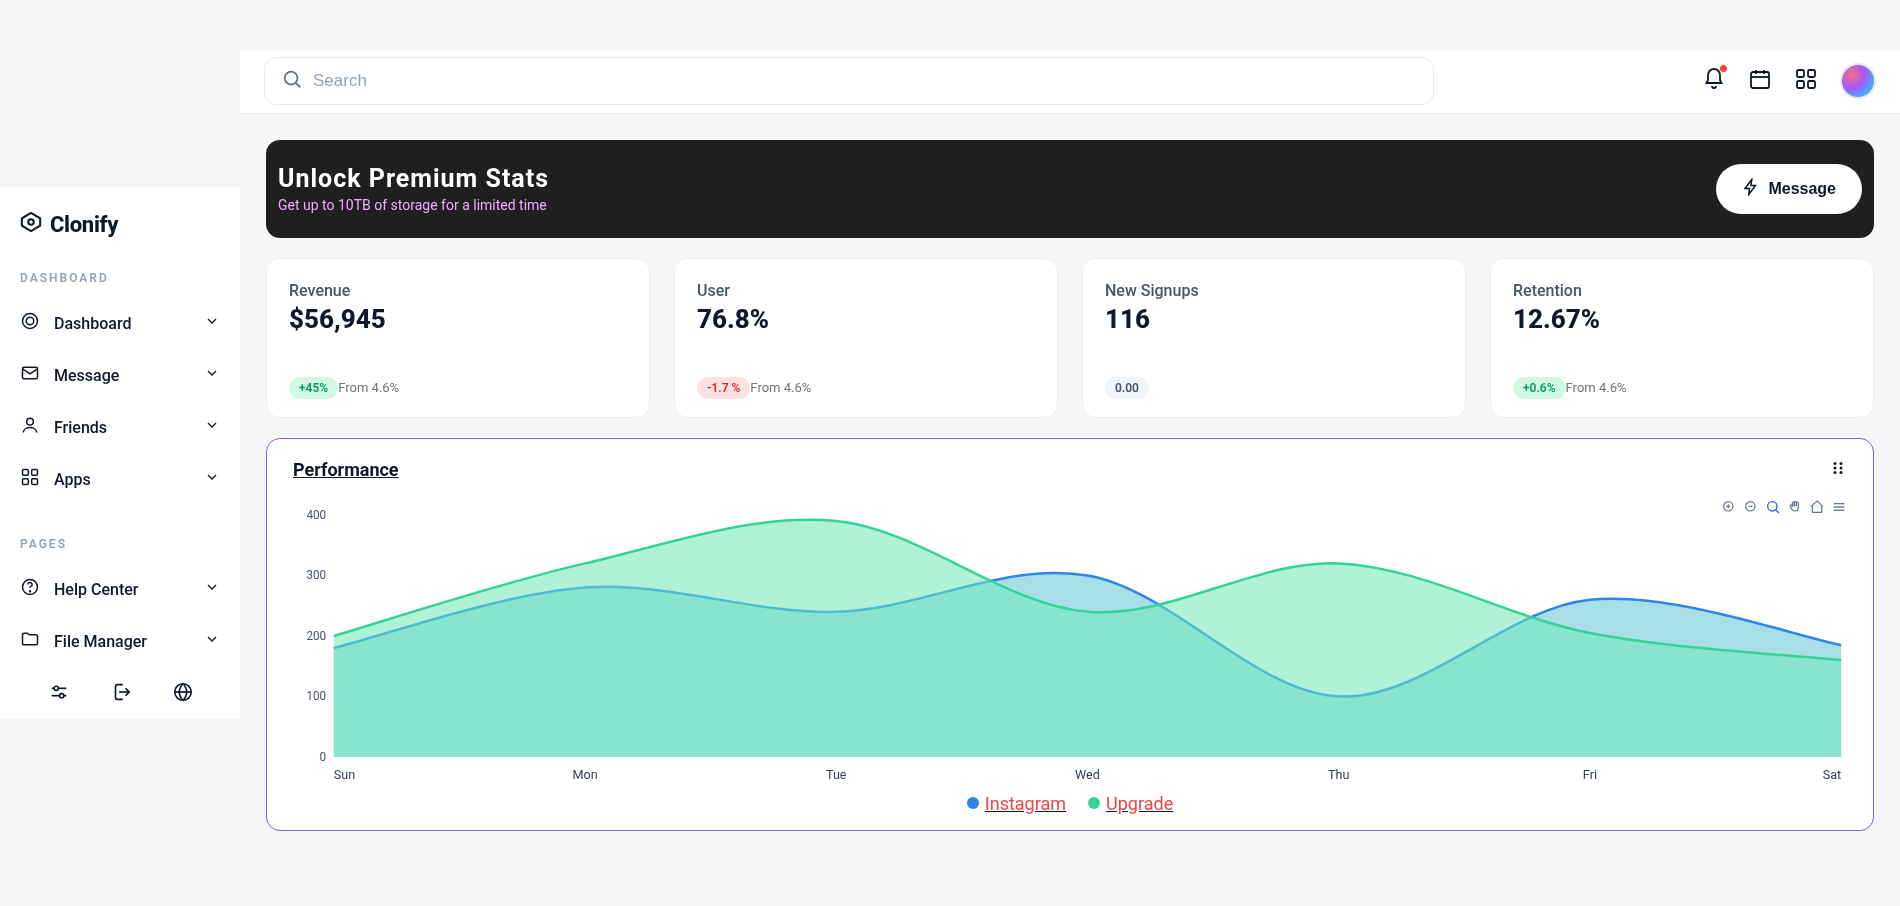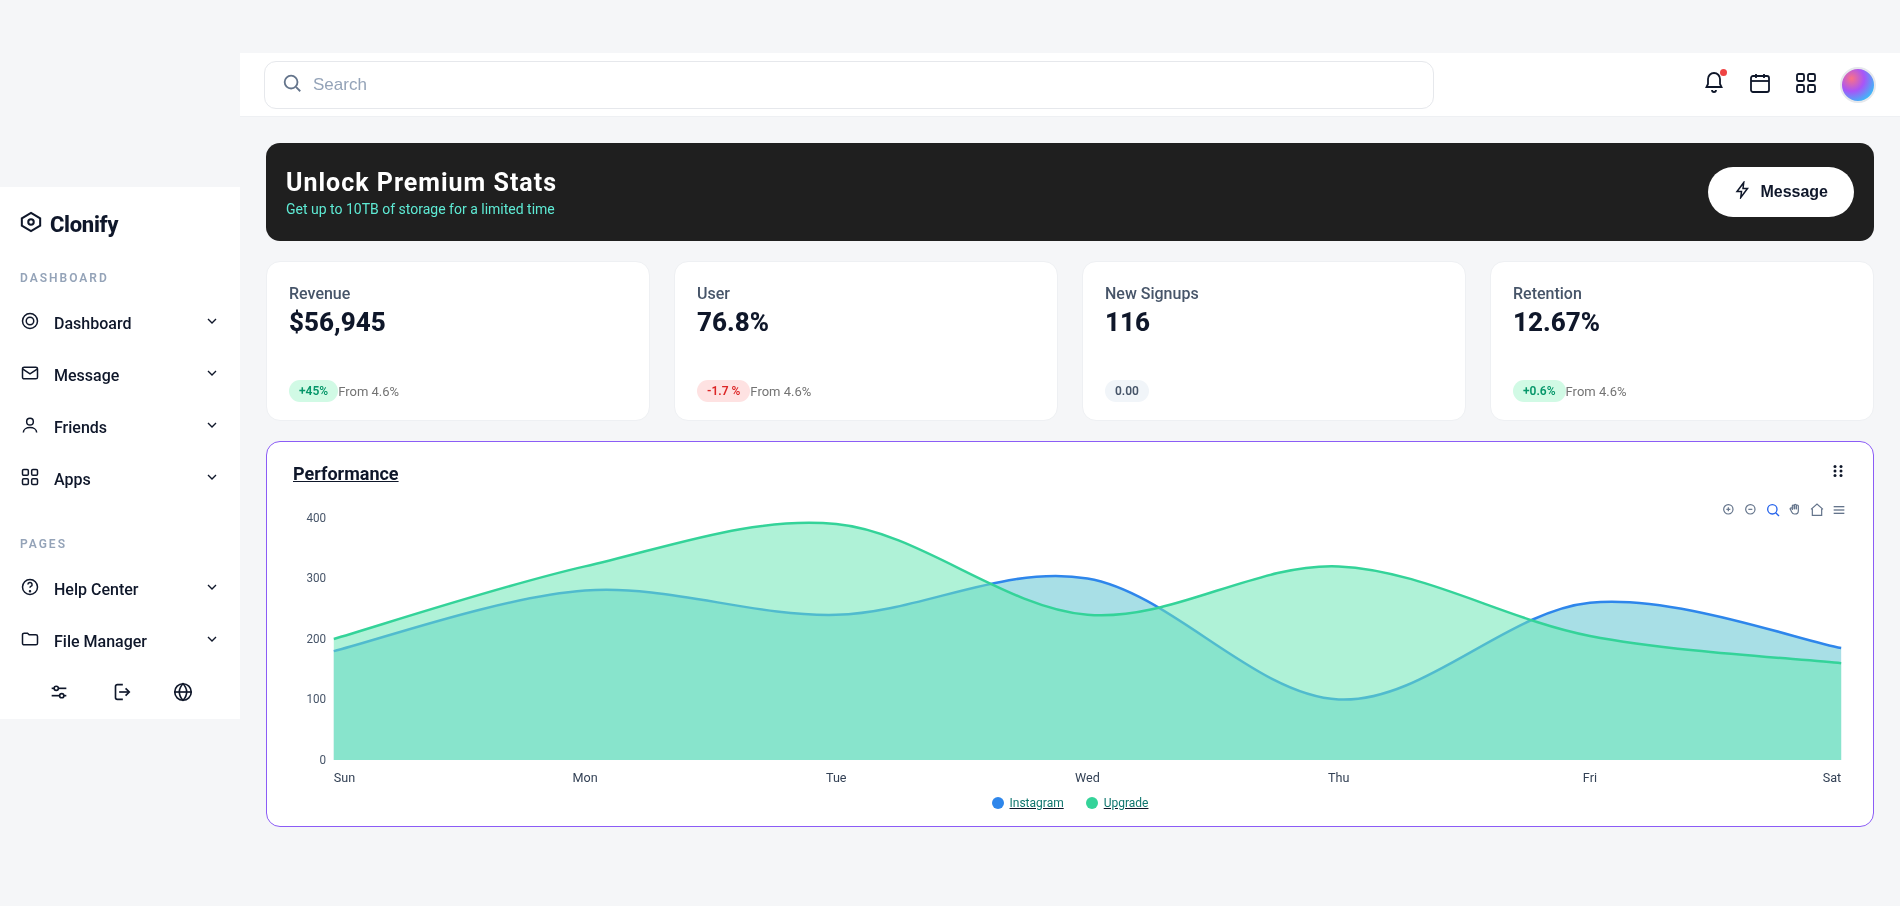--- a/index.html
+++ b/index.html
@@ -32,23 +32,23 @@
 .search-input::placeholder { color: #94a3b8; }
 .topbar-icons { margin-left: auto; display: flex; align-items: center; gap: 22px; }
 .icon-btn { position: relative; cursor: pointer; }
 .icon-btn svg { width: 24px; height: 24px; stroke: #0f172a; fill: none; }
 .notif-dot { position: absolute; top: -2px; right: -1px; width: 7px; height: 7px; border-radius: 50%; background: #ef4444; }
 .avatar { width: 36px; height: 36px; border-radius: 50%; background: radial-gradient(circle at 30% 30%, #fb7185, #a855f7 40%, #38bdf8 80%); border: 2px solid #e6e8ec; cursor: pointer; }
 
 .content { padding: 26px; overflow: auto; flex: 1; }
 
 
-.banner { background: #1f1f1f; border-radius: 14px; padding: 24px 20px; display: flex; align-items: center; justify-content: space-between; color: #fff; }
+.banner { background: #1f1f1f; border-radius: 14px; padding: 24px 12px; display: flex; align-items: center; justify-content: space-between; color: #fff; }
 .banner-title { font-size: 25px; font-weight: 700; letter-spacing: 1px; }
-.banner-sub { font-size: 14px; color: #5eead4; margin-top: 4px; }
+.banner-sub { font-size: 14px; color: #f0abfc; margin-top: 4px; }
 .upgrade-btn { background: #fff; color: #0f172a; border: none; border-radius: 28px; padding: 14px 26px; font-weight: 700; font-size: 16px; display: flex; align-items: center; gap: 8px; cursor: pointer; }
 .upgrade-btn svg { width: 18px; height: 18px; stroke: #0f172a; }
 
 
 .stats-row { display: flex; gap: 24px; margin-top: 20px; }
 .stat-card { flex: 1; background: #fff; border: 1px solid #eef0f3; border-radius: 14px; padding: 22px 22px 18px 22px; min-height: 160px; display: flex; flex-direction: column; }
 .stat-label { font-size: 16px; color: #475569; font-weight: 500; }
 .stat-value { font-size: 26px; font-weight: 800; margin-top: 4px; }
 .stat-foot { margin-top: auto; display: flex; align-items: center; gap: 0; }
 .pill { font-size: 12px; font-weight: 600; border-radius: 12px; padding: 4px 10px; }
@@ -64,21 +64,21 @@
 .drag-handle { cursor: grab; }
 .drag-handle svg { width: 18px; height: 18px; fill: #0f172a; }
 .chart-wrap { position: relative; margin-top: 18px; }
 .toolbar { position: absolute; top: 0; right: 0; display: flex; gap: 6px; align-items: center; z-index: 2; }
 .toolbar svg { width: 16px; height: 16px; stroke: #64748b; fill: none; cursor: pointer; }
 .toolbar .active svg { stroke: #2563eb; }
 .chart-svg { width: 100%; height: 290px; display: block; }
 .y-tick { font-size: 12px; fill: #475569; }
 .x-tick { font-size: 13px; fill: #334155; }
 .legend { display: flex; justify-content: center; gap: 22px; margin-top: 4px; }
-.legend-item { display: flex; align-items: center; gap: 6px; font-size: 12px; color: #0f766e; }
+.legend-item { display: flex; align-items: center; gap: 6px; font-size: 18px; color: #ef4444; }
 .legend-dot { width: 12px; height: 12px; border-radius: 50%; }
 </style>
 </head>
 <body>
 
 <div class="app">
   <aside class="sidebar">
     <div class="logo-row">
       <span>
         <svg viewBox="0 0 24 24" fill="none" stroke="#0f172a" stroke-width="2.2">

